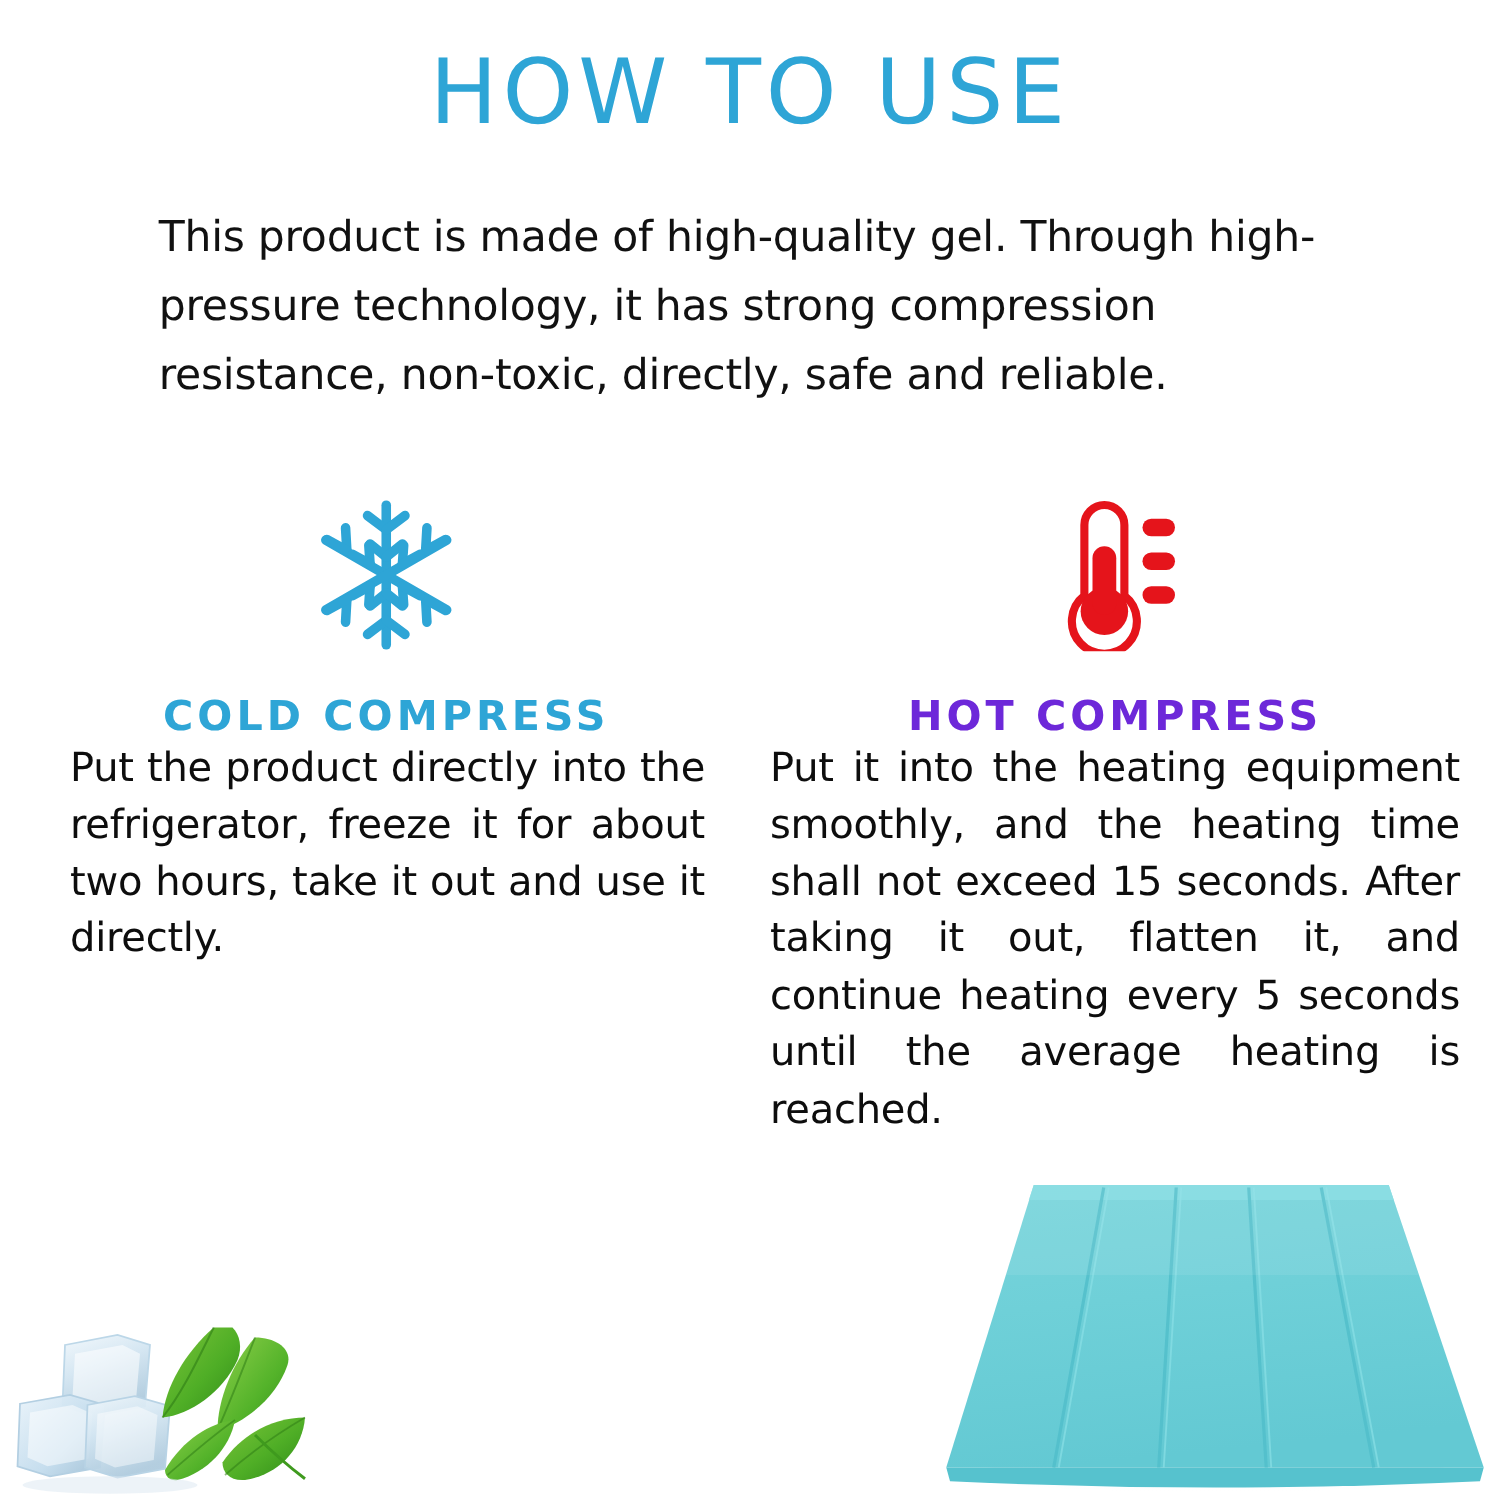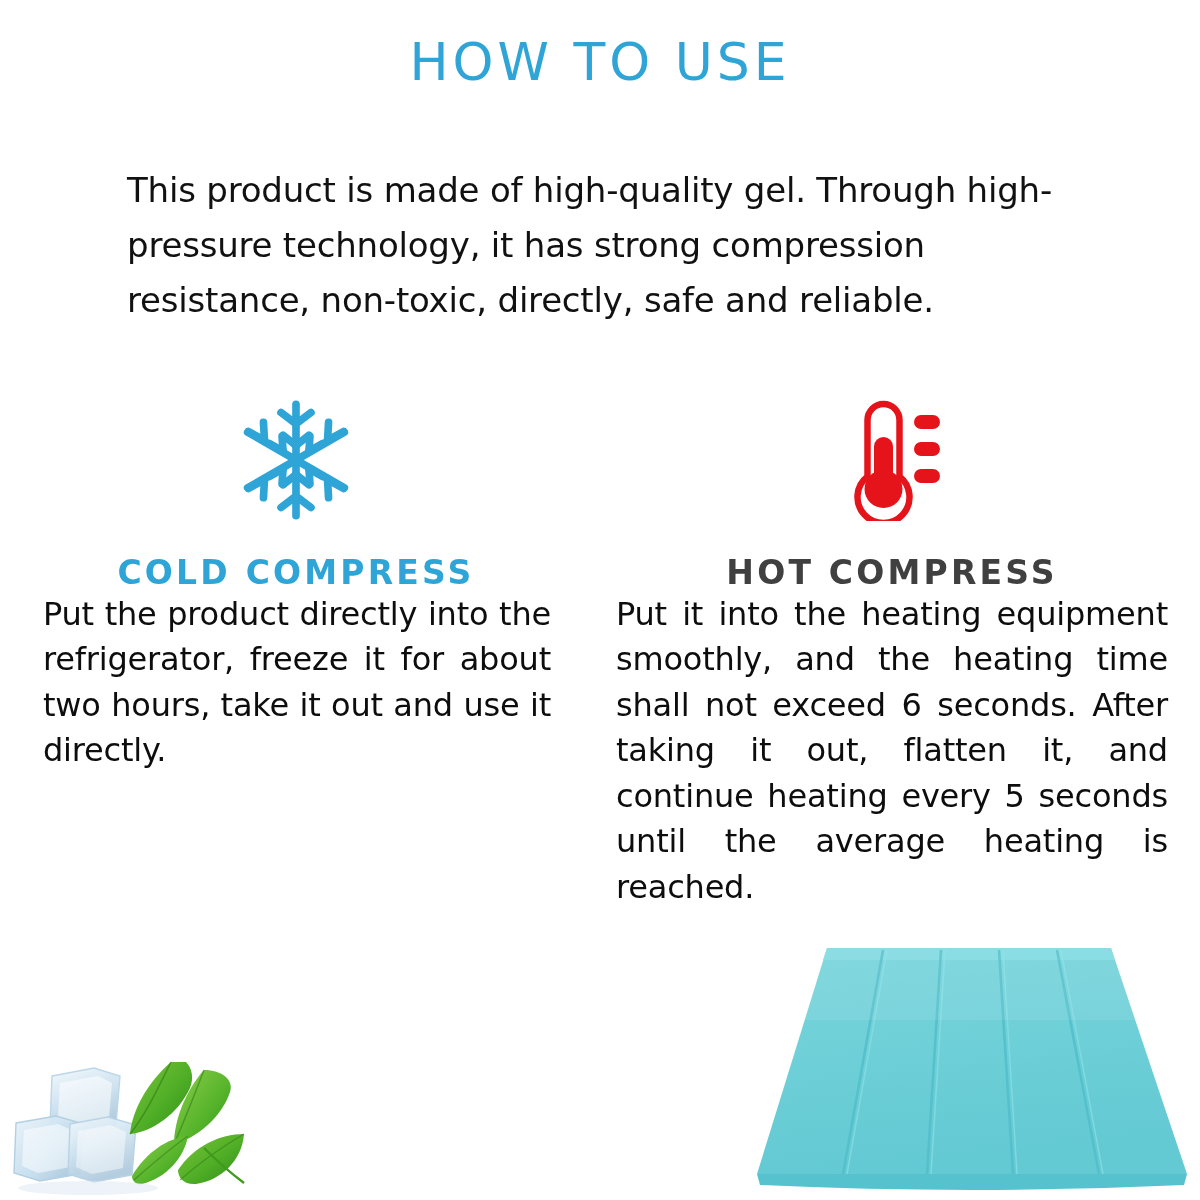--- a/index.html
+++ b/index.html
@@ -17,21 +17,21 @@
   }
 
   
   #page-title {
     position: absolute;
     top: 34px;
     left: 0;
     width: 1200px;
     text-align: center;
     font-family: "DejaVu Sans", sans-serif;
-    font-size: 52px;
+    font-size: 72px;
     font-weight: 500;
     letter-spacing: 4px;
     color: #2ea5d6;
     line-height: 1.1;
     white-space: nowrap;
   }
 
   
   #intro-paragraph {
     position: absolute;
@@ -44,21 +44,21 @@
     line-height: 1.62;
     color: #111111;
     letter-spacing: -0.2px;
   }
 
   
   .column {
     position: absolute;
     top: 395px;
   }
-  #cold-column { left: 31px;  width: 530px; }
+  #cold-column { left: 44px;  width: 530px; }
   #hot-column  { left: 612px; width: 560px; }
 
   .icon-wrap {
     width: 100%;
     height: 130px;
     display: flex;
     align-items: center;
     justify-content: center;
   }
   #cold-column .icon-wrap { justify-content: center; }
@@ -67,21 +67,21 @@
   .section-heading {
     text-align: center;
     font-family: "DejaVu Sans", sans-serif;
     font-size: 33px;
     font-weight: bold;
     letter-spacing: 3.2px;
     margin-top: 28px;
     white-space: nowrap;
   }
   #cold-heading { color: #2ea5d6; }
-  #hot-heading  { color: #404040; }
+  #hot-heading  { color: #6d28d9; }
 
   .section-body {
     font-family: "DejaVu Sans", sans-serif;
     font-size: 32px;
     line-height: 1.42;
     color: #0d0d0d;
     text-align: justify;
     letter-spacing: -0.2px;
   }
   #cold-body { width: 508px; margin-left: 12px; }
@@ -171,21 +171,21 @@
       <rect x="38" y="38" width="19" height="55" rx="9.5" fill="#e5141b"></rect>
 
       <rect x="78" y="16" width="26" height="14" rx="7" fill="#e5141b"></rect>
       <rect x="78" y="43" width="26" height="14" rx="7" fill="#e5141b"></rect>
       <rect x="78" y="70" width="26" height="14" rx="7" fill="#e5141b"></rect>
     </svg>
   </div>
 
   <div class="section-heading" id="hot-heading">HOT COMPRESS</div>
 
-  <div class="section-body" id="hot-body">Put it into the heating equipment smoothly, and the heating time shall not exceed 6 seconds. After taking it out, flatten it, and continue heating every 5 seconds until the average heating is reached.</div>
+  <div class="section-body" id="hot-body">Put it into the heating equipment smoothly, and the heating time shall not exceed 15 seconds. After taking it out, flatten it, and continue heating every 5 seconds until the average heating is reached.</div>
 </div>
 
 <svg id="ice-mint-image" viewBox="0 0 268 172">
   <defs>
     <linearGradient id="iceGrad" x1="0" y1="0" x2="0.4" y2="1">
       <stop offset="0%" stop-color="#f2f8fc"></stop>
       <stop offset="45%" stop-color="#d4e6f2"></stop>
       <stop offset="100%" stop-color="#aecadd"></stop>
     </linearGradient>
     <linearGradient id="iceGrad2" x1="0" y1="0" x2="1" y2="1">

